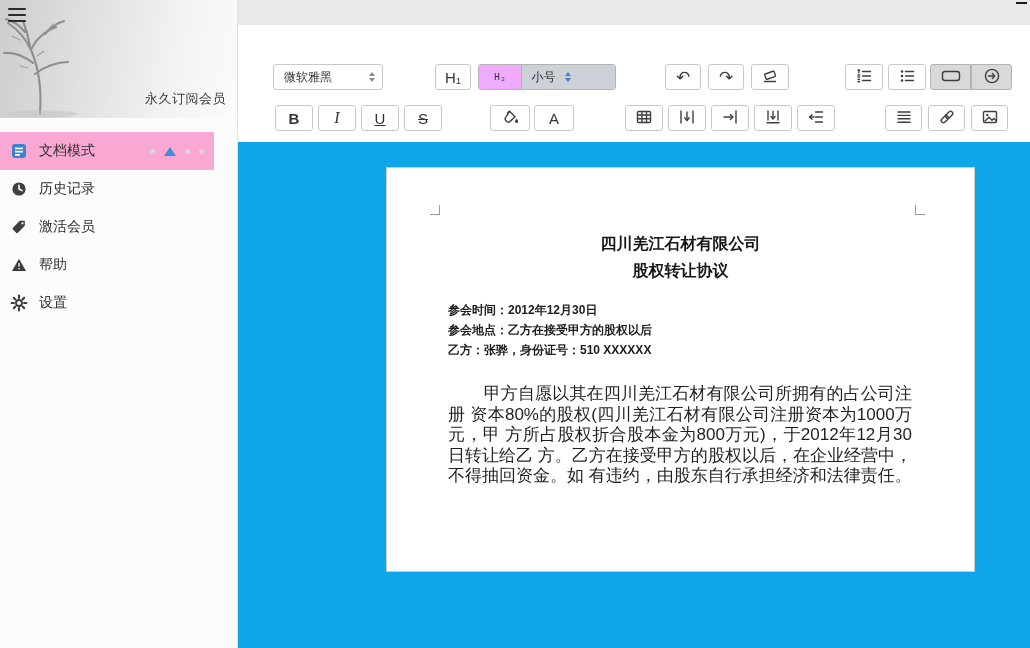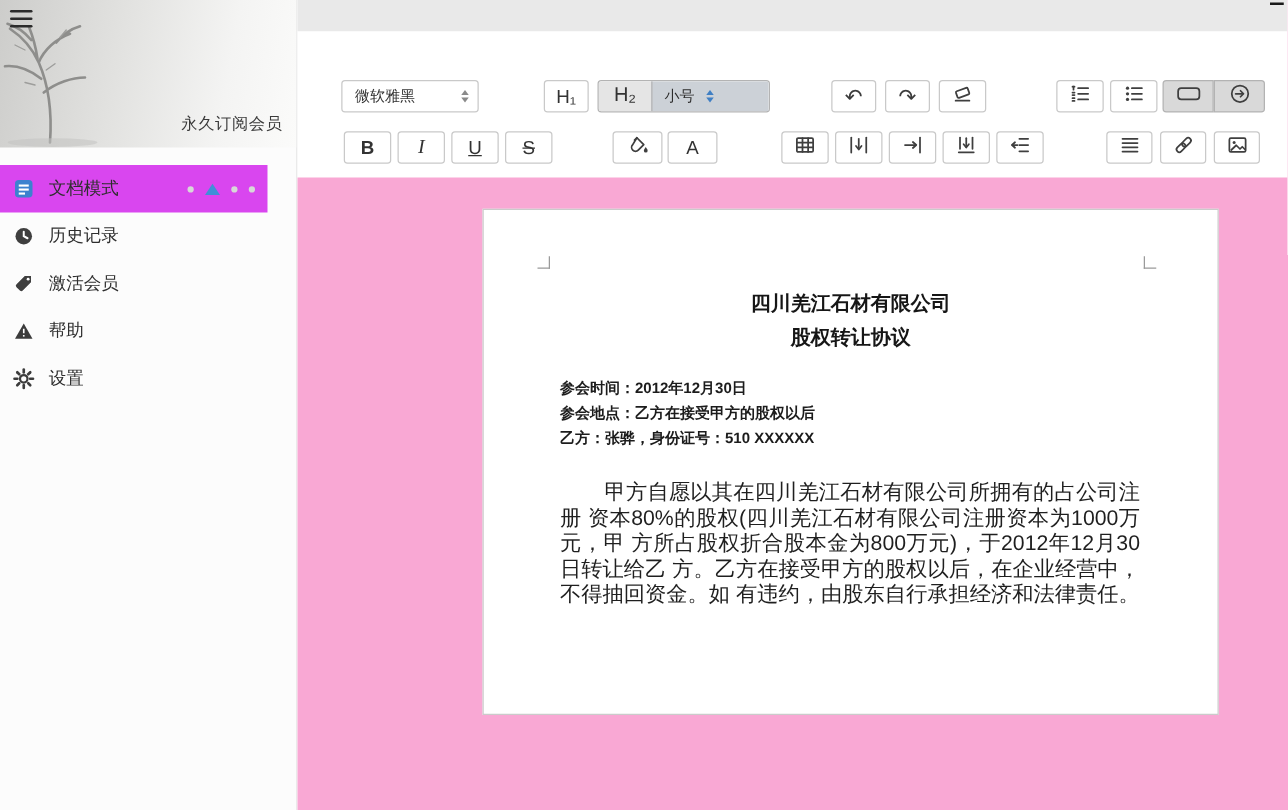--- a/index.html
+++ b/index.html
@@ -8,21 +8,21 @@
 
   
   .sidebar{position:absolute;left:0;top:0;width:238px;height:648px;background:#fcfcfc;border-right:1px solid #e3e3e3;box-sizing:border-box;}
   .sidebar-header{position:relative;width:100%;height:118px;background:linear-gradient(100deg,#cdcdcb 0%,#e2e2e0 40%,#f4f4f3 75%,#fbfbfa 100%);overflow:hidden;}
   .tree-svg{position:absolute;left:0;top:0;}
   .hamburger{position:absolute;left:8px;top:8px;width:18px;height:14px;display:flex;flex-direction:column;justify-content:space-between;cursor:pointer;}
   .hamburger i{display:block;height:2.4px;background:#2b2b2b;border-radius:1px;}
   .membership{position:absolute;right:11px;top:90px;font-size:13px;color:#3a3a3a;letter-spacing:.5px;}
   .menu{position:absolute;left:0;top:132px;width:100%;}
   .menu-item{position:relative;display:flex;align-items:center;height:38px;width:214px;padding-left:10px;box-sizing:border-box;gap:11px;font-size:14px;color:#2e2e2e;cursor:pointer;}
-  .menu-item.active{background:#d946ef;}
+  .menu-item.active{background:#f9a8d4;}
   .menu-item .mi-icon{width:18px;height:18px;display:flex;align-items:center;justify-content:center;flex:none;}
   .indicator{margin-left:auto;display:flex;align-items:center;gap:9px;padding-right:10px;}
   .ind-dot{width:5px;height:5px;border-radius:50%;background:#d8d8d8;}
   .ind-tri{width:0;height:0;border-left:6px solid transparent;border-right:6px solid transparent;border-bottom:9px solid #3f8fd8;}
 
   
   .main{position:absolute;left:238px;top:0;width:792px;height:648px;background:#fff;}
   .topstrip{position:absolute;left:0;top:0;width:100%;height:25px;background:#e9e9e9;}
   .min-dash{position:absolute;right:3px;top:2px;width:11px;height:2px;background:#1a1a1a;cursor:pointer;}
 
@@ -31,31 +31,31 @@
   .btn.gray{background:#d9d9d9;border-color:#b3b3b3;}
   .row1{top:64px;}
   .row2{top:105px;}
   .sel{justify-content:space-between;padding:0 7px 0 10px;font-size:12px;color:#333;}
   .spin{display:flex;flex-direction:column;gap:2px;}
   .tu{width:0;height:0;border-left:3.5px solid transparent;border-right:3.5px solid transparent;border-bottom:4.5px solid #8a8a8a;}
   .td{width:0;height:0;border-left:3.5px solid transparent;border-right:3.5px solid transparent;border-top:4.5px solid #8a8a8a;}
   .blue .tu{border-bottom-color:#3f7fc4;}
   .blue .td{border-top-color:#3f7fc4;}
   .hgroup{position:absolute;height:26px;display:flex;border:1px solid #b3b3b3;border-radius:3px;overflow:hidden;box-sizing:border-box;cursor:pointer;}
-  .hcell{display:flex;align-items:center;justify-content:center;font-size:16px;color:#333;background:#e5e5e5;width:42px;}
+  .hcell{display:flex;align-items:center;justify-content:center;font-size:10px;color:#333;background:#f0abfc;width:42px;font-family:Liberation Mono, monospace;}
   .scell{display:flex;align-items:center;justify-content:space-between;background:#ccd1d7;width:94px;padding:0 7px 0 0;box-sizing:border-box;border-left:1px solid #b3b3b3;font-size:12px;color:#2c2c2c;}
   .scell span{flex:1;text-align:center;}
   .glyph{font-size:17px;color:#3c3c3c;line-height:1;}
   .b-label{font-weight:700;}
   .i-label{font-style:italic;font-family:"Liberation Serif","DejaVu Serif",serif;font-size:16px;}
   .u-label{text-decoration:underline;}
   .s-label{text-decoration:line-through;}
 
   
-  .editor{position:absolute;left:0;top:142px;width:100%;height:506px;background:#f9a8d4;}
+  .editor{position:absolute;left:0;top:142px;width:100%;height:506px;background:#0ea5e9;}
   .page{position:absolute;left:148px;top:25px;width:589px;height:405px;background:#fff;border:1px solid #cbcbcb;box-sizing:border-box;}
   .mark{position:absolute;width:9px;height:9px;}
   .mark-left{left:43px;top:37px;border-right:1px solid #9a9a9a;border-bottom:1px solid #9a9a9a;}
   .mark-right{right:49px;top:37px;border-left:1px solid #9a9a9a;border-bottom:1px solid #9a9a9a;}
   .doc-title{margin-top:62px;text-align:center;font-size:16px;font-weight:700;color:#161616;line-height:27px;}
   .doc-meta{margin:16px 61px 0;font-size:12px;font-weight:700;color:#1c1c1c;line-height:20px;}
   .doc-body{margin:24px 62px 0 61px;font-size:17px;color:#1f1f1f;line-height:20.5px;text-align:justify;text-indent:2.1em;}
 
   svg .st{stroke:#3f3f3f;stroke-width:1.4;fill:none;stroke-linecap:round;stroke-linejoin:round;}
 </style>

